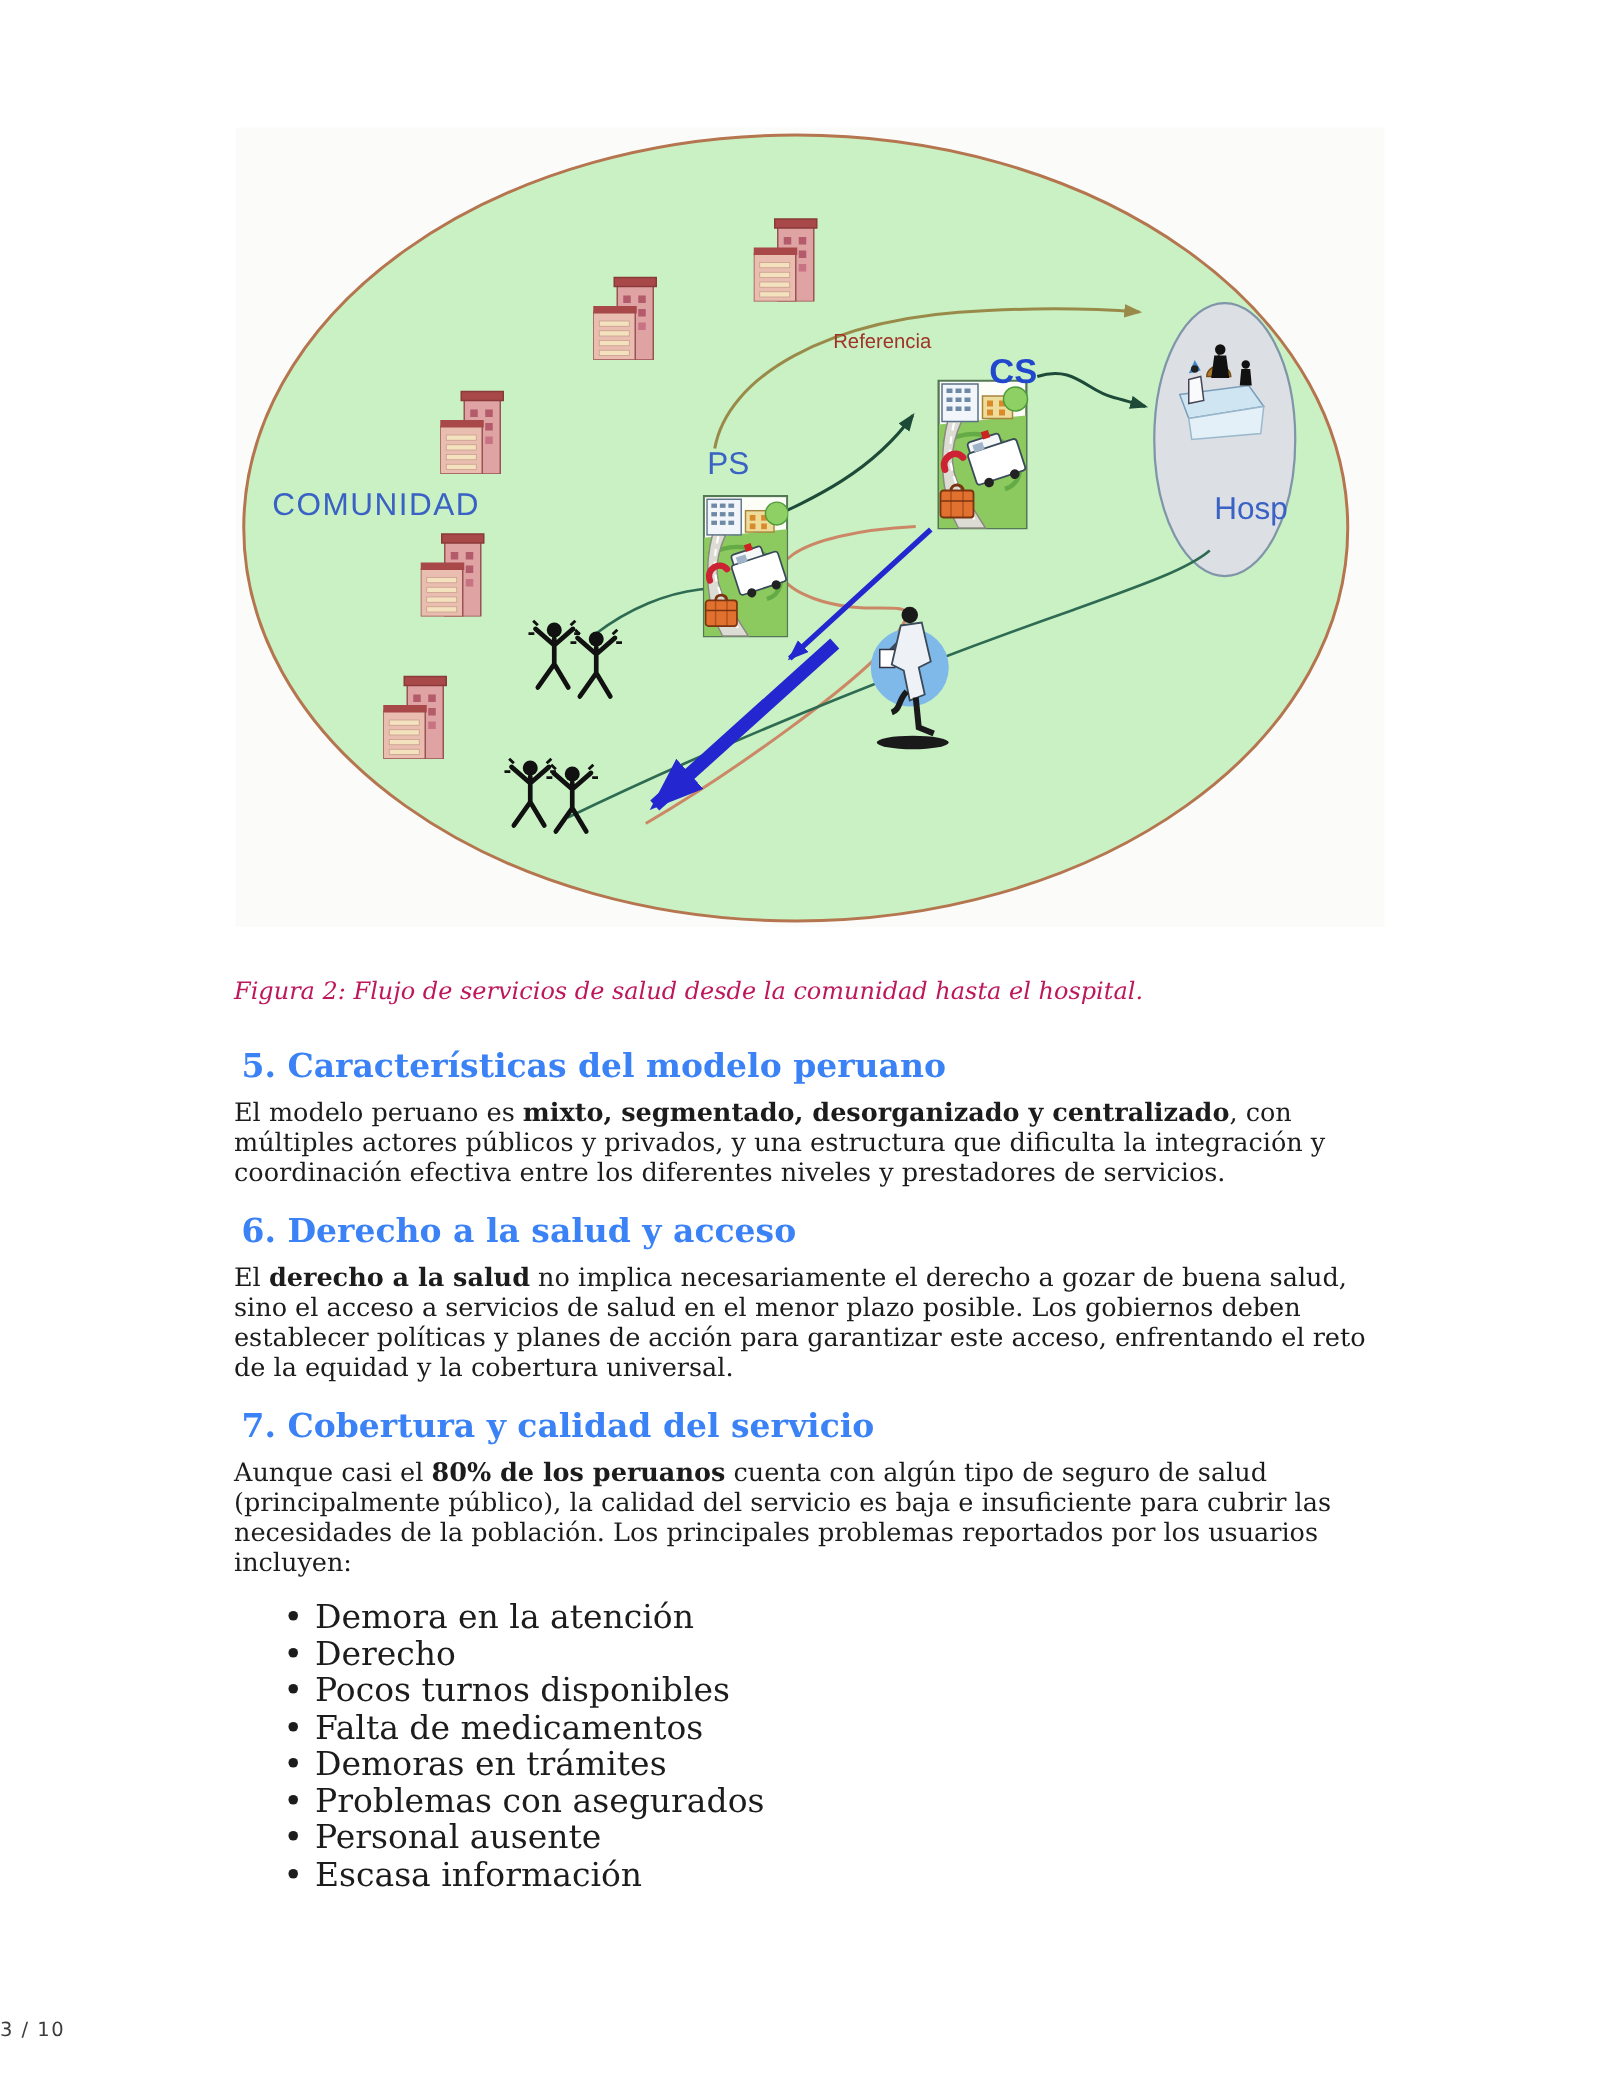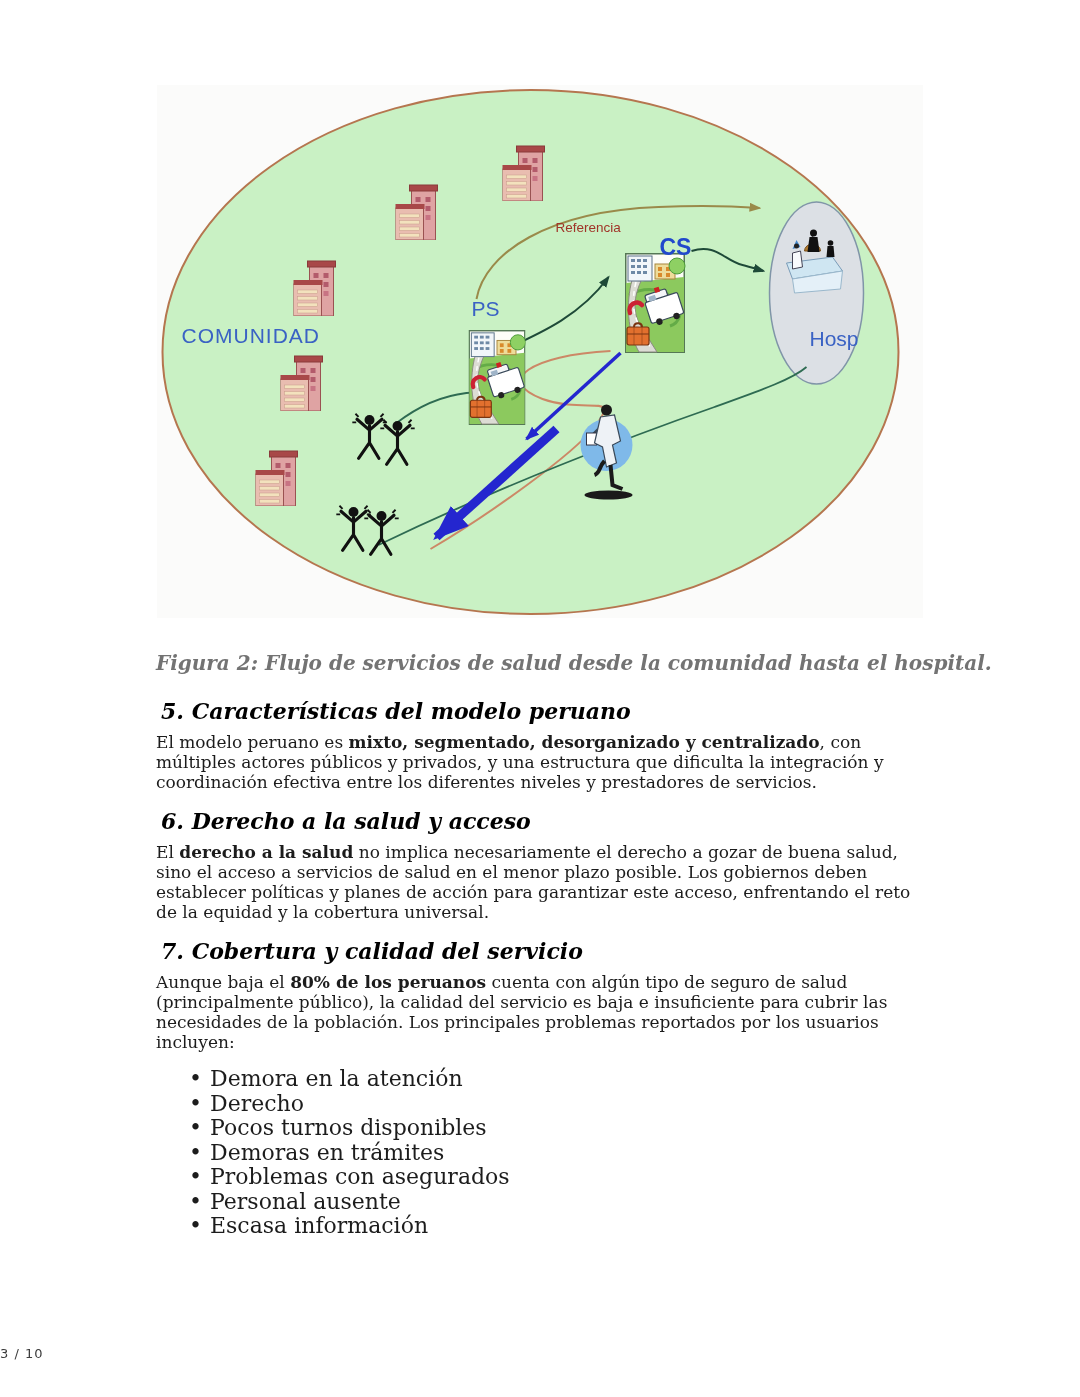--- a/index.html
+++ b/index.html
@@ -1,23 +1,23 @@
 <!DOCTYPE html>
 <html><head>
 <meta charset="utf-8">
 <style>
   html,body{margin:0;padding:0;background:#ffffff;}
   .page{position:relative;width:1080px;height:1397px;background:#ffffff;overflow:hidden;
         font-family:"DejaVu Serif", serif;color:#1c1c1c;}
   .fig{position:absolute;left:157px;top:85px;width:766px;height:533px;background:#fbfbfa;}
   .fig svg{display:block;width:100%;height:100%;}
-  .caption{position:absolute;left:156px;top:651px;font-size:20px;font-style:italic;color:#737373;font-weight:bold;}
+  .caption{position:absolute;left:156px;top:651px;font-size:16px;font-style:italic;color:#be185d;}
   .content{position:absolute;left:156px;top:690px;width:772px;}
-  h2{font-size:22px;line-height:26px;margin:0;padding-left:5px;font-weight:bold;color:#000000;
-     font-family:"DejaVu Serif", serif;font-style:italic;}
+  h2{font-size:22px;line-height:26px;margin:0;padding-left:5px;font-weight:bold;color:#3b82f6;
+     font-family:"DejaVu Serif", serif;}
   .sec-5 h2{margin-top:8px;}
   .sec-6 h2,.sec-7 h2{margin-top:16px;}
   p{font-size:17px;line-height:20px;margin:8px 0 0 0;}
   strong{font-weight:bold;}
   ul{margin:15px 0 0 0;padding:0 0 0 33px;list-style:none;}
   li{font-size:22px;line-height:24.5px;position:relative;padding-left:21px;}
   li::before{content:"\2022";position:absolute;left:0;top:0;}
   .pagenum{position:absolute;top:1346px;left:0;width:100%;text-align:left;
            font-family:"DejaVu Sans", sans-serif;font-size:13px;color:#3c3c3c;letter-spacing:1px;}
   .lbl{font-family:"Liberation Sans", sans-serif;}
@@ -175,25 +175,26 @@
     <section class="sec-5">
       <h2>5. Características del modelo peruano</h2>
       <p><span>El modelo peruano es </span><strong>mixto, segmentado, desorganizado y centralizado</strong><span>, con múltiples actores públicos y privados, y una estructura que dificulta la integración y coordinación efectiva entre los diferentes niveles y prestadores de servicios.</span></p>
     </section>
     <section class="sec-6">
       <h2>6. Derecho a la salud y acceso</h2>
       <p><span>El </span><strong>derecho a la salud</strong><span> no implica necesariamente el derecho a gozar de buena salud, sino el acceso a servicios de salud en el menor plazo posible. Los gobiernos deben establecer políticas y planes de acción para garantizar este acceso, enfrentando el reto de la equidad y la cobertura universal.</span></p>
     </section>
     <section class="sec-7">
       <h2>7. Cobertura y calidad del servicio</h2>
-      <p><span>Aunque baja el </span><strong>80% de los peruanos</strong><span> cuenta con algún tipo de seguro de salud (principalmente público), la calidad del servicio es baja e insuficiente para cubrir las necesidades de la población. Los principales problemas reportados por los usuarios incluyen:</span></p>
+      <p><span>Aunque casi el </span><strong>80% de los peruanos</strong><span> cuenta con algún tipo de seguro de salud (principalmente público), la calidad del servicio es baja e insuficiente para cubrir las necesidades de la población. Los principales problemas reportados por los usuarios incluyen:</span></p>
       <ul>
           <li>Demora en la atención</li>
           <li>Derecho</li>
           <li>Pocos turnos disponibles</li>
+          <li>Falta de medicamentos</li>
           <li>Demoras en trámites</li>
           <li>Problemas con asegurados</li>
           <li>Personal ausente</li>
           <li>Escasa información</li>
         </ul>
     </section>
   </div>
 
   <div class="pagenum">3 / 10</div>
 </div>

